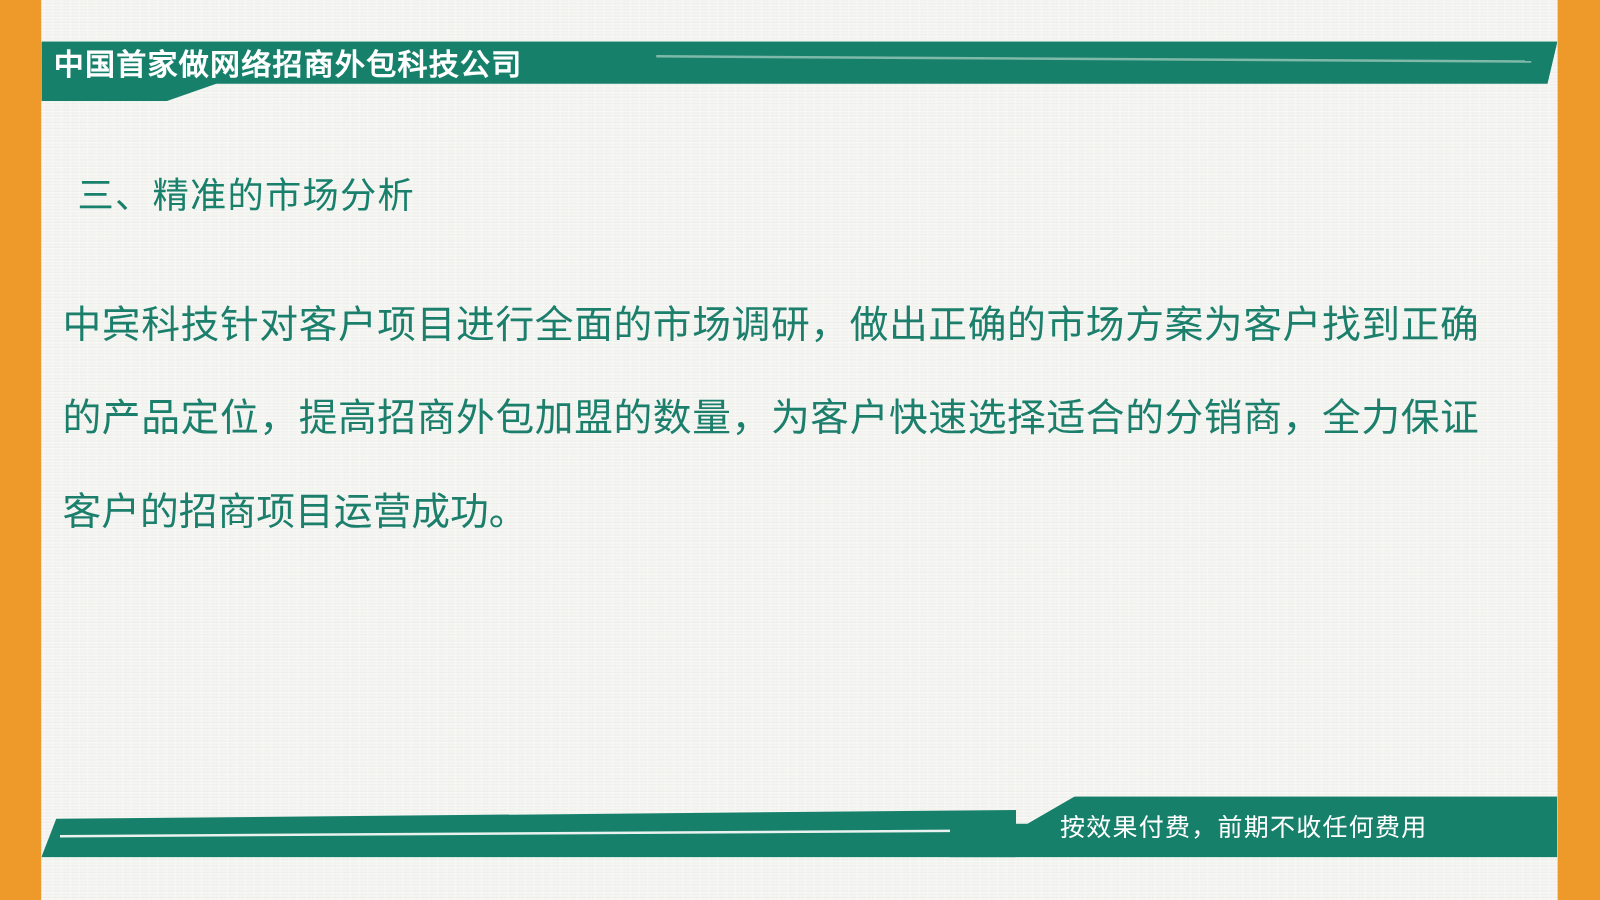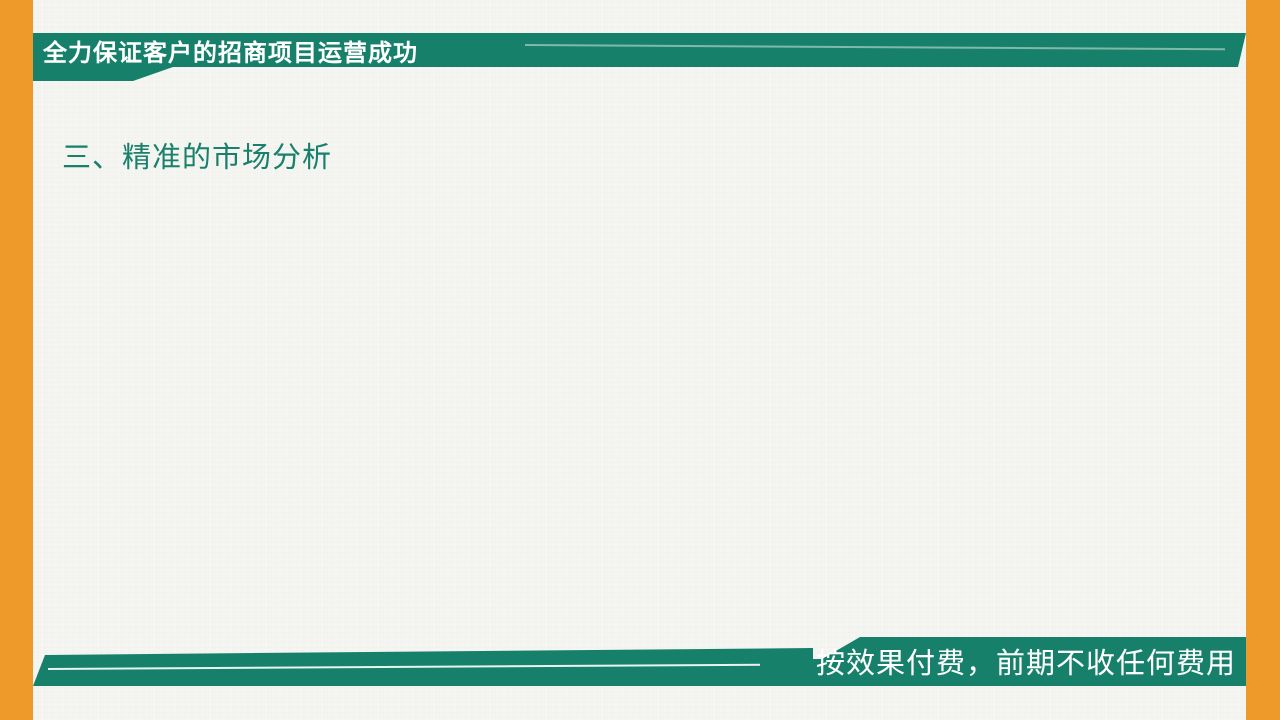--- a/index.html
+++ b/index.html
@@ -146,43 +146,44 @@
     clip-path: polygon(
         0px 22px,
         62px 22px,
         100px 0px,
         486px 0px,
         486px 49px,
         0px 49px);
   }
   .footer-text {
     position: absolute;
-    left: 816px;
+    left: 848px;
     top: 646px;
     color: #ffffff;
     font-family: "Liberation Sans", "DejaVu Sans", sans-serif;
-    font-size: 29px;
+    font-size: 20px;
     font-weight: 400;
     line-height: 34px;
     letter-spacing: 1px;
     white-space: nowrap;
   }
 </style>
 </head>
 <body>
 
 <div class="slide">
 
   <div class="paper"></div>
 
   <div class="header-band"></div>
   <div class="header-band-accent"></div>
-  <div class="header-title">全力保证客户的招商项目运营成功</div>
+  <div class="header-title">中国首家做网络招商外包科技公司</div>
 
   <div class="section-title">三、精准的市场分析</div>
 
+  <div class="body-copy">中宾科技针对客户项目进行全面的市场调研，做出正确的市场方案为客户找到正确的产品定位，提高招商外包加盟的数量，为客户快速选择适合的分销商，全力保证客户的招商项目运营成功。</div>
 
   <div class="footer-left"></div>
   <div class="footer-left-line"></div>
   <div class="footer-right"></div>
   <div class="footer-text">按效果付费，前期不收任何费用</div>
 
 </div>
 
 </body></html>

